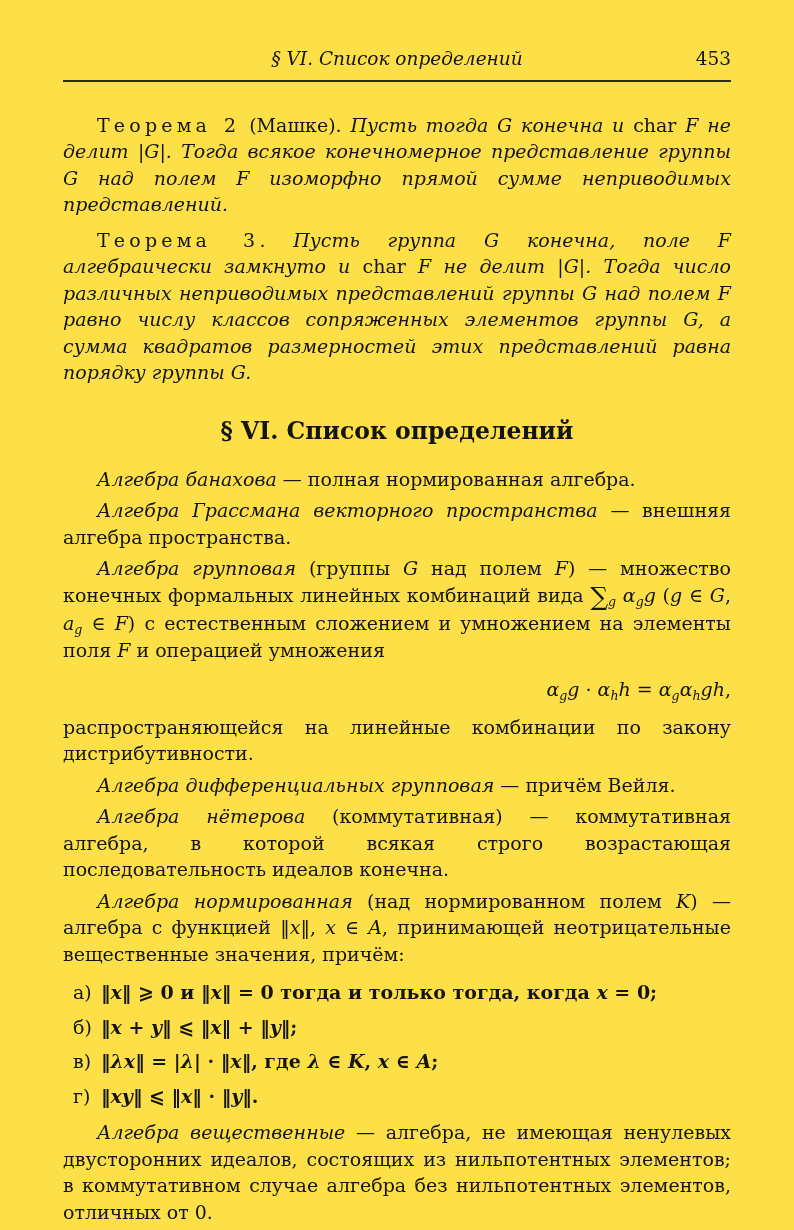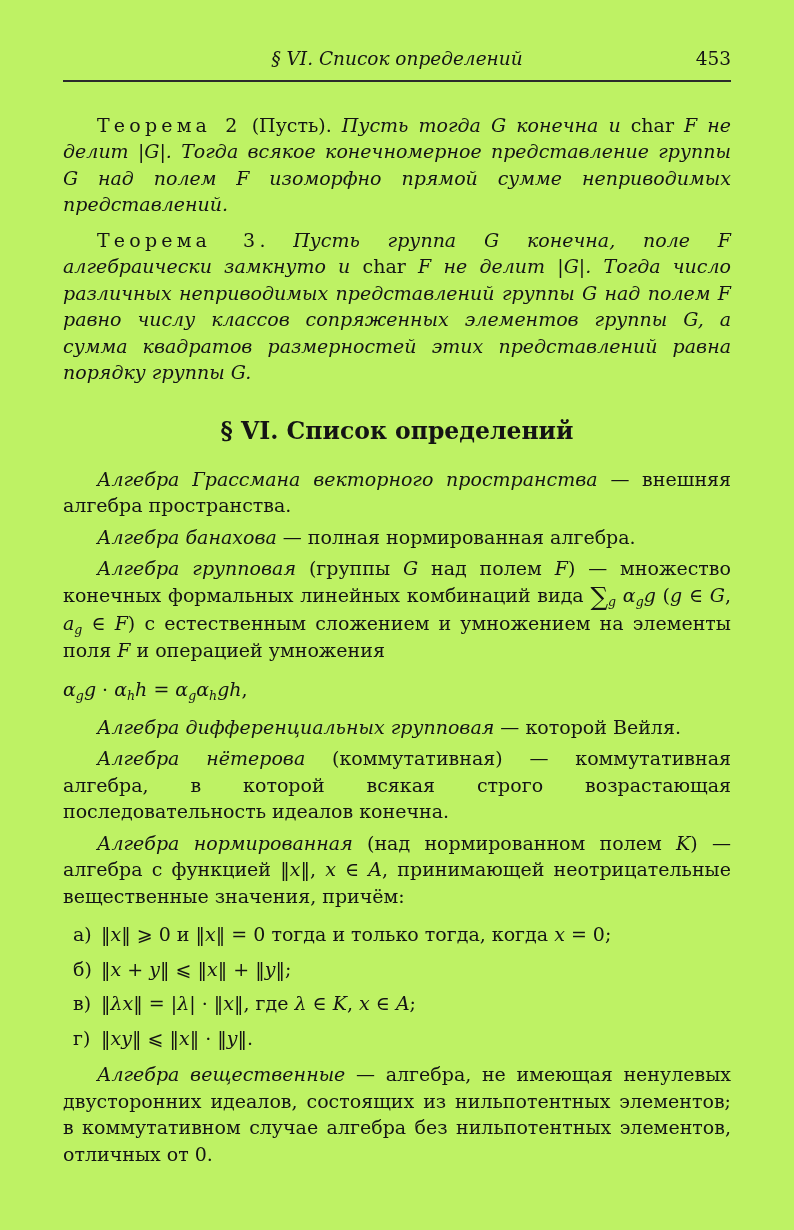--- a/index.html
+++ b/index.html
@@ -5,21 +5,21 @@
   html, body {
     margin: 0;
     padding: 0;
     background: #e8e8e6;
   }
   .page {
     position: relative;
     width: 794px;
     height: 1230px;
     margin: 0 auto;
-    background: #bef264;
+    background: #fde047;
     color: #141414;
     font-family: "DejaVu Serif", "DejaVu Sans", serif;
     font-size: 19px;
     line-height: 26.5px;
     box-sizing: border-box;
     padding: 46px 63px 0 63px;
     overflow: hidden;
   }
   
   .header {
@@ -52,37 +52,37 @@
   .section-heading {
     text-align: center;
     font-weight: bold;
     font-size: 23.5px;
     line-height: 30px;
     margin: 30px 0 20px 0;
     text-indent: 0;
   }
   
   .display-formula {
-    text-align: left;
+    text-align: right;
     text-indent: 0;
     margin: 13px 0 11px 0;
   }
   
   .axiom-list { margin: 12px 0 10px 0; }
   .axiom-row {
     display: flex;
     align-items: baseline;
     margin: 0 0 8px 0;
     padding-left: 10px;
   }
   .axiom-marker {
     width: 28px;
     flex: 0 0 28px;
   }
-  .axiom-body { flex: 1; }
+  .axiom-body { flex: 1; font-weight: bold; }
   
   .sg-rm { font-style: normal; }
   .sg-i  { font-style: italic; }
   .sg-sp { letter-spacing: 0.22em; margin-top: 48px; }
   sub.sg-sub, sup.sg-sup {
     font-style: italic;
     font-size: 0.66em;
     line-height: 0;
   }
   sub.sg-sub { vertical-align: -0.32em; }
@@ -95,37 +95,38 @@
 </head>
 <body>
 
 <div class="page">
 
   <div class="header">
     <div class="running-title">§ VI. Список определений</div>
     <div class="page-number">453</div>
   </div>
 
-  <p class="para theorem"><span class="sg-sp">Теорема 2</span><span class="sg-rm"> (Пусть). </span><span class="sg-i">Пусть тогда G конечна и </span><span class="sg-rm">char</span><span class="sg-i"> F не делит |G|. Тогда всякое конечномерное представление группы G над полем F изоморфно прямой сумме неприводимых представлений.</span></p>
+  <p class="para theorem"><span class="sg-sp">Теорема 2</span><span class="sg-rm"> (Машке). </span><span class="sg-i">Пусть тогда G конечна и </span><span class="sg-rm">char</span><span class="sg-i"> F не делит |G|. Тогда всякое конечномерное представление группы G над полем F изоморфно прямой сумме неприводимых представлений.</span></p>
 
   <p class="para theorem"><span class="sg-sp">Теорема 3</span><span class="sg-rm">. </span><span class="sg-i">Пусть группа G конечна, поле F алгебраически замкнуто и </span><span class="sg-rm">char</span><span class="sg-i"> F не делит |G|. Тогда число различных неприводимых представлений группы G над полем F равно числу классов сопряженных элементов группы G, а сумма квадратов размерностей этих представлений равна порядку группы G.</span></p>
 
   <h2 class="section-heading">§ VI. Список определений</h2>
 
 
+  <p class="para"><span class="sg-i">Алгебра банахова</span><span class="sg-rm"> — полная нормированная алгебра.</span></p>
+
   <p class="para"><span class="sg-i">Алгебра Грассмана векторного пространства</span><span class="sg-rm"> — внешняя алгебра пространства.</span></p>
-
-  <p class="para"><span class="sg-i">Алгебра банахова</span><span class="sg-rm"> — полная нормированная алгебра.</span></p>
 
   <p class="para"><span class="sg-i">Алгебра групповая</span><span class="sg-rm"> (группы </span><span class="sg-i">G</span><span class="sg-rm"> над полем </span><span class="sg-i">F</span><span class="sg-rm">)  — множество конечных формальных линейных комбинаций вида </span><span class="sg-big">∑</span><sub class="sg-sub">g</sub><span class="sg-rm"> </span><span class="sg-i">α</span><sub class="sg-sub">g</sub><span class="sg-i">g</span><span class="sg-rm"> (</span><span class="sg-i">g</span><span class="sg-rm"> ∈ </span><span class="sg-i">G</span><span class="sg-rm">, </span><span class="sg-i">a</span><sub class="sg-sub">g</sub><span class="sg-rm"> ∈ </span><span class="sg-i">F</span><span class="sg-rm">) с естественным сложением и умножением на элементы поля </span><span class="sg-i">F</span><span class="sg-rm"> и операцией умножения</span></p>
 
   <div class="display-formula"><span class="sg-i">α</span><sub class="sg-sub">g</sub><span class="sg-i">g</span><span class="sg-rm"> · </span><span class="sg-i">α</span><sub class="sg-sub">h</sub><span class="sg-i">h</span><span class="sg-rm"> = </span><span class="sg-i">α</span><sub class="sg-sub">g</sub><span class="sg-i">α</span><sub class="sg-sub">h</sub><span class="sg-i">gh</span><span class="sg-rm">,</span></div>
 
+  <p class="para no-indent"><span class="sg-rm">распространяющейся на линейные комбинации по закону дистрибутивности.</span></p>
 
-  <p class="para"><span class="sg-i">Алгебра дифференциальных групповая</span><span class="sg-rm"> — которой Вейля.</span></p>
+  <p class="para"><span class="sg-i">Алгебра дифференциальных групповая</span><span class="sg-rm"> — причём Вейля.</span></p>
 
   <p class="para"><span class="sg-i">Алгебра нётерова</span><span class="sg-rm"> (коммутативная) — коммутативная алгебра, в которой всякая строго возрастающая последовательность идеалов конечна.</span></p>
 
   <p class="para"><span class="sg-i">Алгебра нормированная</span><span class="sg-rm"> (над нормированном полем </span><span class="sg-i">K</span><span class="sg-rm">)  — алгебра с функцией ‖</span><span class="sg-i">x</span><span class="sg-rm">‖, </span><span class="sg-i">x</span><span class="sg-rm"> ∈ </span><span class="sg-i">A</span><span class="sg-rm">, принимающей неотрицательные вещественные значения, причём:</span></p>
 
   <div class="axiom-list">
     <div class="axiom-row">
       <span class="axiom-marker">а)</span>
       <span class="axiom-body"><span class="sg-rm">‖</span><span class="sg-i">x</span><span class="sg-rm">‖ ⩾ 0 и ‖</span><span class="sg-i">x</span><span class="sg-rm">‖ = 0 тогда и только тогда, когда </span><span class="sg-i">x</span><span class="sg-rm"> = 0;</span></span>
     </div>

